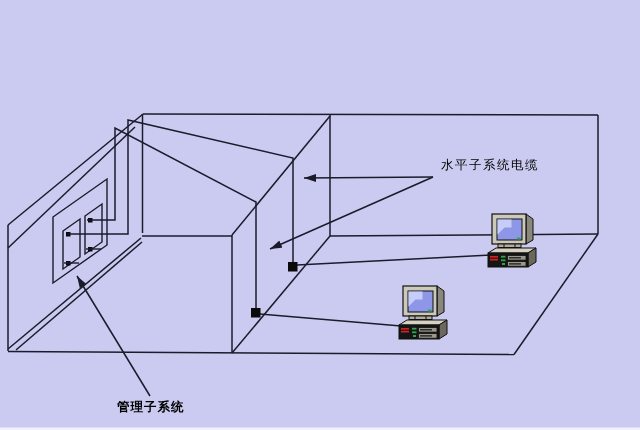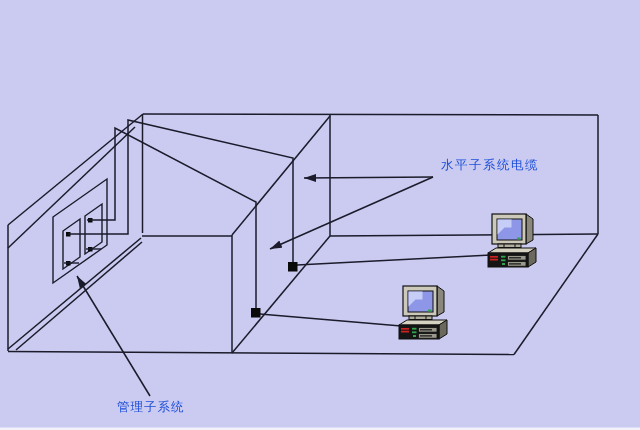--- a/index.html
+++ b/index.html
@@ -5,26 +5,26 @@
   html,body{margin:0;padding:0;}
   body{
     width:640px;height:430px;overflow:hidden;
     font-family:"DejaVu Sans","Liberation Sans",sans-serif;
     background:#cbcbf1;
   }
   .stage{position:relative;width:640px;height:430px;background:#cbcbf1;}
   .stage svg{position:absolute;left:0;top:0;}
   .diagram-label{
     position:absolute;
-    color:#1d4ed8;
+    color:#000000;
     white-space:nowrap;
     line-height:1;
   }
   .label-horizontal{left:441px;top:159px;font-size:12.5px;letter-spacing:1.5px;}
-  .label-management{left:117px;top:401px;font-size:12.5px;letter-spacing:1px;}
+  .label-management{left:117px;top:401px;font-size:12.5px;letter-spacing:1px;font-weight:bold;}
 </style>
 </head>
 <body>
 
 <div class="stage">
 
 <svg width="640" height="430" viewBox="0 0 640 430">
   <defs>
     <marker id="ah" viewBox="0 0 12 9" refX="12" refY="4.5" markerWidth="12" markerHeight="9" markerUnits="userSpaceOnUse" orient="auto">
       <path d="M12,4.5 L0,0.5 L0,8.5 Z" fill="#1b1b2b"></path>

